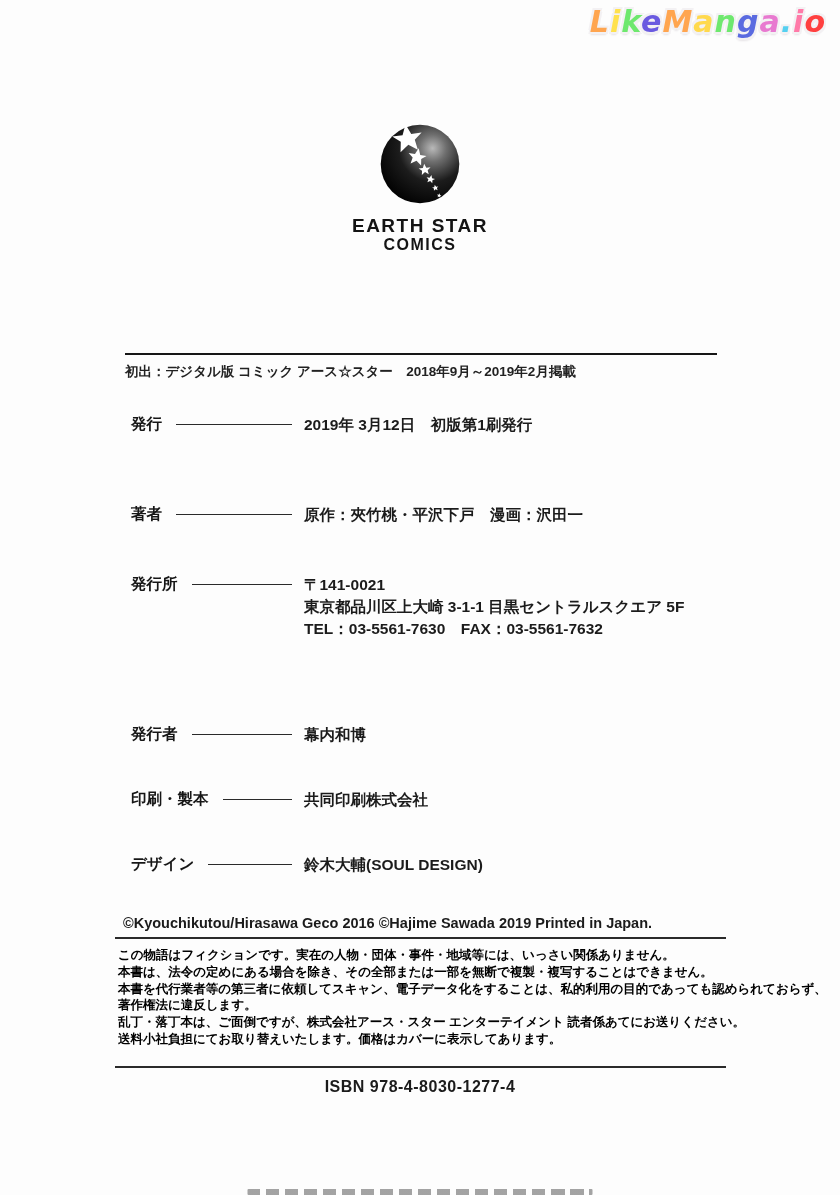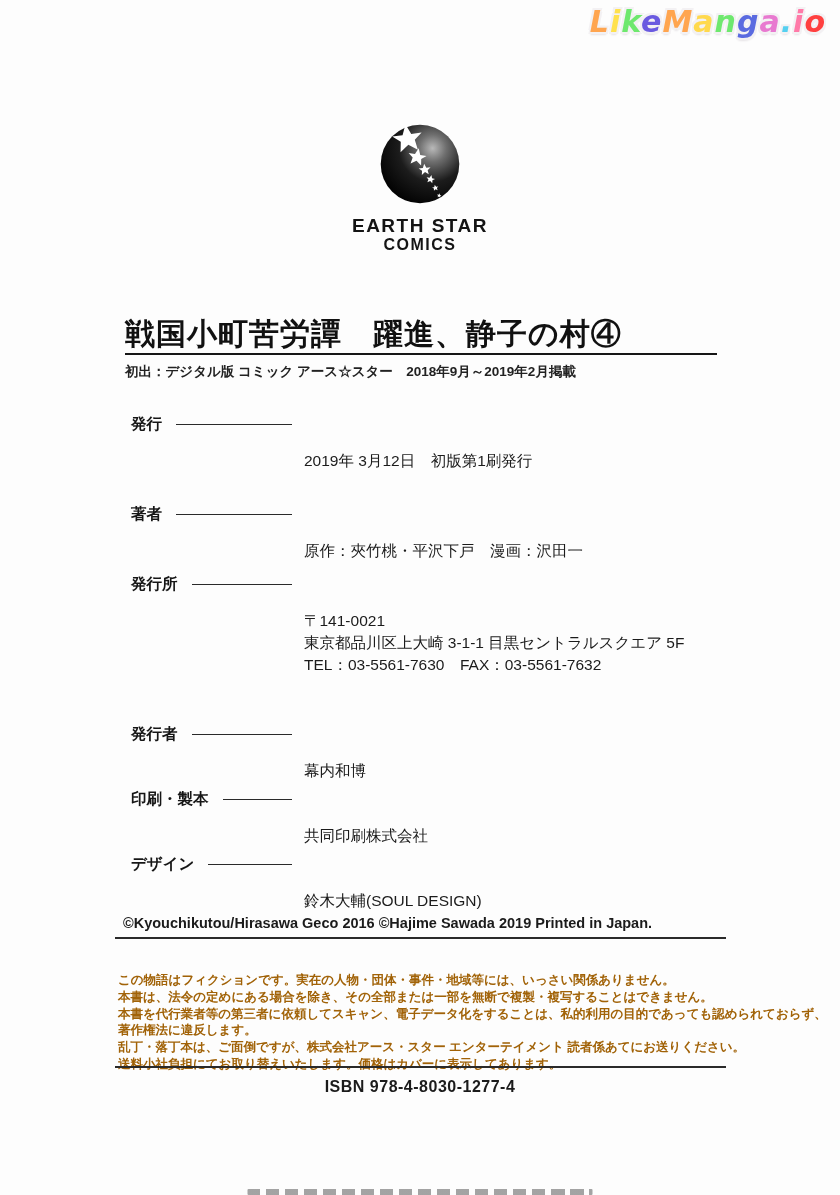--- a/index.html
+++ b/index.html
@@ -108,25 +108,24 @@
     color: #161616;
   }
   .leader {
     flex: 1;
     height: 0;
     border-top: 1.5px solid #2a2a2a;
     margin: 0 12px 0 14px;
   }
   .row-value {
     font-size: 15.5px;
-    font-weight: 400;
+    font-weight: 700;
     color: #1b1b1b;
     line-height: 21px;
     white-space: nowrap;
-    margin-top: 36px;
   }
   .addr-line { line-height: 22px; white-space: nowrap; }
 
   
   .copyright {
     position: absolute;
     top: 915px;
     left: 123px;
     font-size: 14.5px;
     font-weight: 600;
@@ -142,23 +141,22 @@
   }
   .legal-rule-top { top: 937px; }
   .legal-rule-bottom { top: 1066px; }
   .legal {
     position: absolute;
     top: 947px;
     left: 118px;
     width: 610px;
     font-size: 12.5px;
     font-weight: 600;
-    color: #a16207;
+    color: #000000;
     line-height: 16.8px;
-    margin-top: 25px;
   }
   .legal div { white-space: nowrap; }
 
   .isbn {
     position: absolute;
     top: 1078px;
     left: 0;
     width: 100%;
     text-align: center;
     font-size: 16px;
@@ -204,21 +202,20 @@
       <use href="#star" transform="translate(47,41) scale(0.95) rotate(10)"></use>
       <use href="#star" transform="translate(55,54) scale(0.62) rotate(-6)"></use>
       <use href="#star" transform="translate(61,64) scale(0.45) rotate(12)"></use>
       <use href="#star" transform="translate(66,73) scale(0.33) rotate(-10)"></use>
       <use href="#star" transform="translate(70,81) scale(0.24) rotate(8)"></use>
     </svg>
     <div class="logo-name">EARTH STAR</div>
     <div class="logo-sub">COMICS</div>
   </div>
 
-  <div class="book-title">戦国小町苦労譚　躍進、静子の村④</div>
   <div class="title-rule"></div>
   <div class="first-pub">初出：デジタル版 コミック アース☆スター　2018年9月～2019年2月掲載</div>
 
   <div class="row" style="top:414px">
     <div class="label-wrap">
       <span class="row-label">発行</span>
       <span class="leader"></span>
     </div>
     <div class="row-value">2019年 3月12日　初版第1刷発行</div>
   </div>

